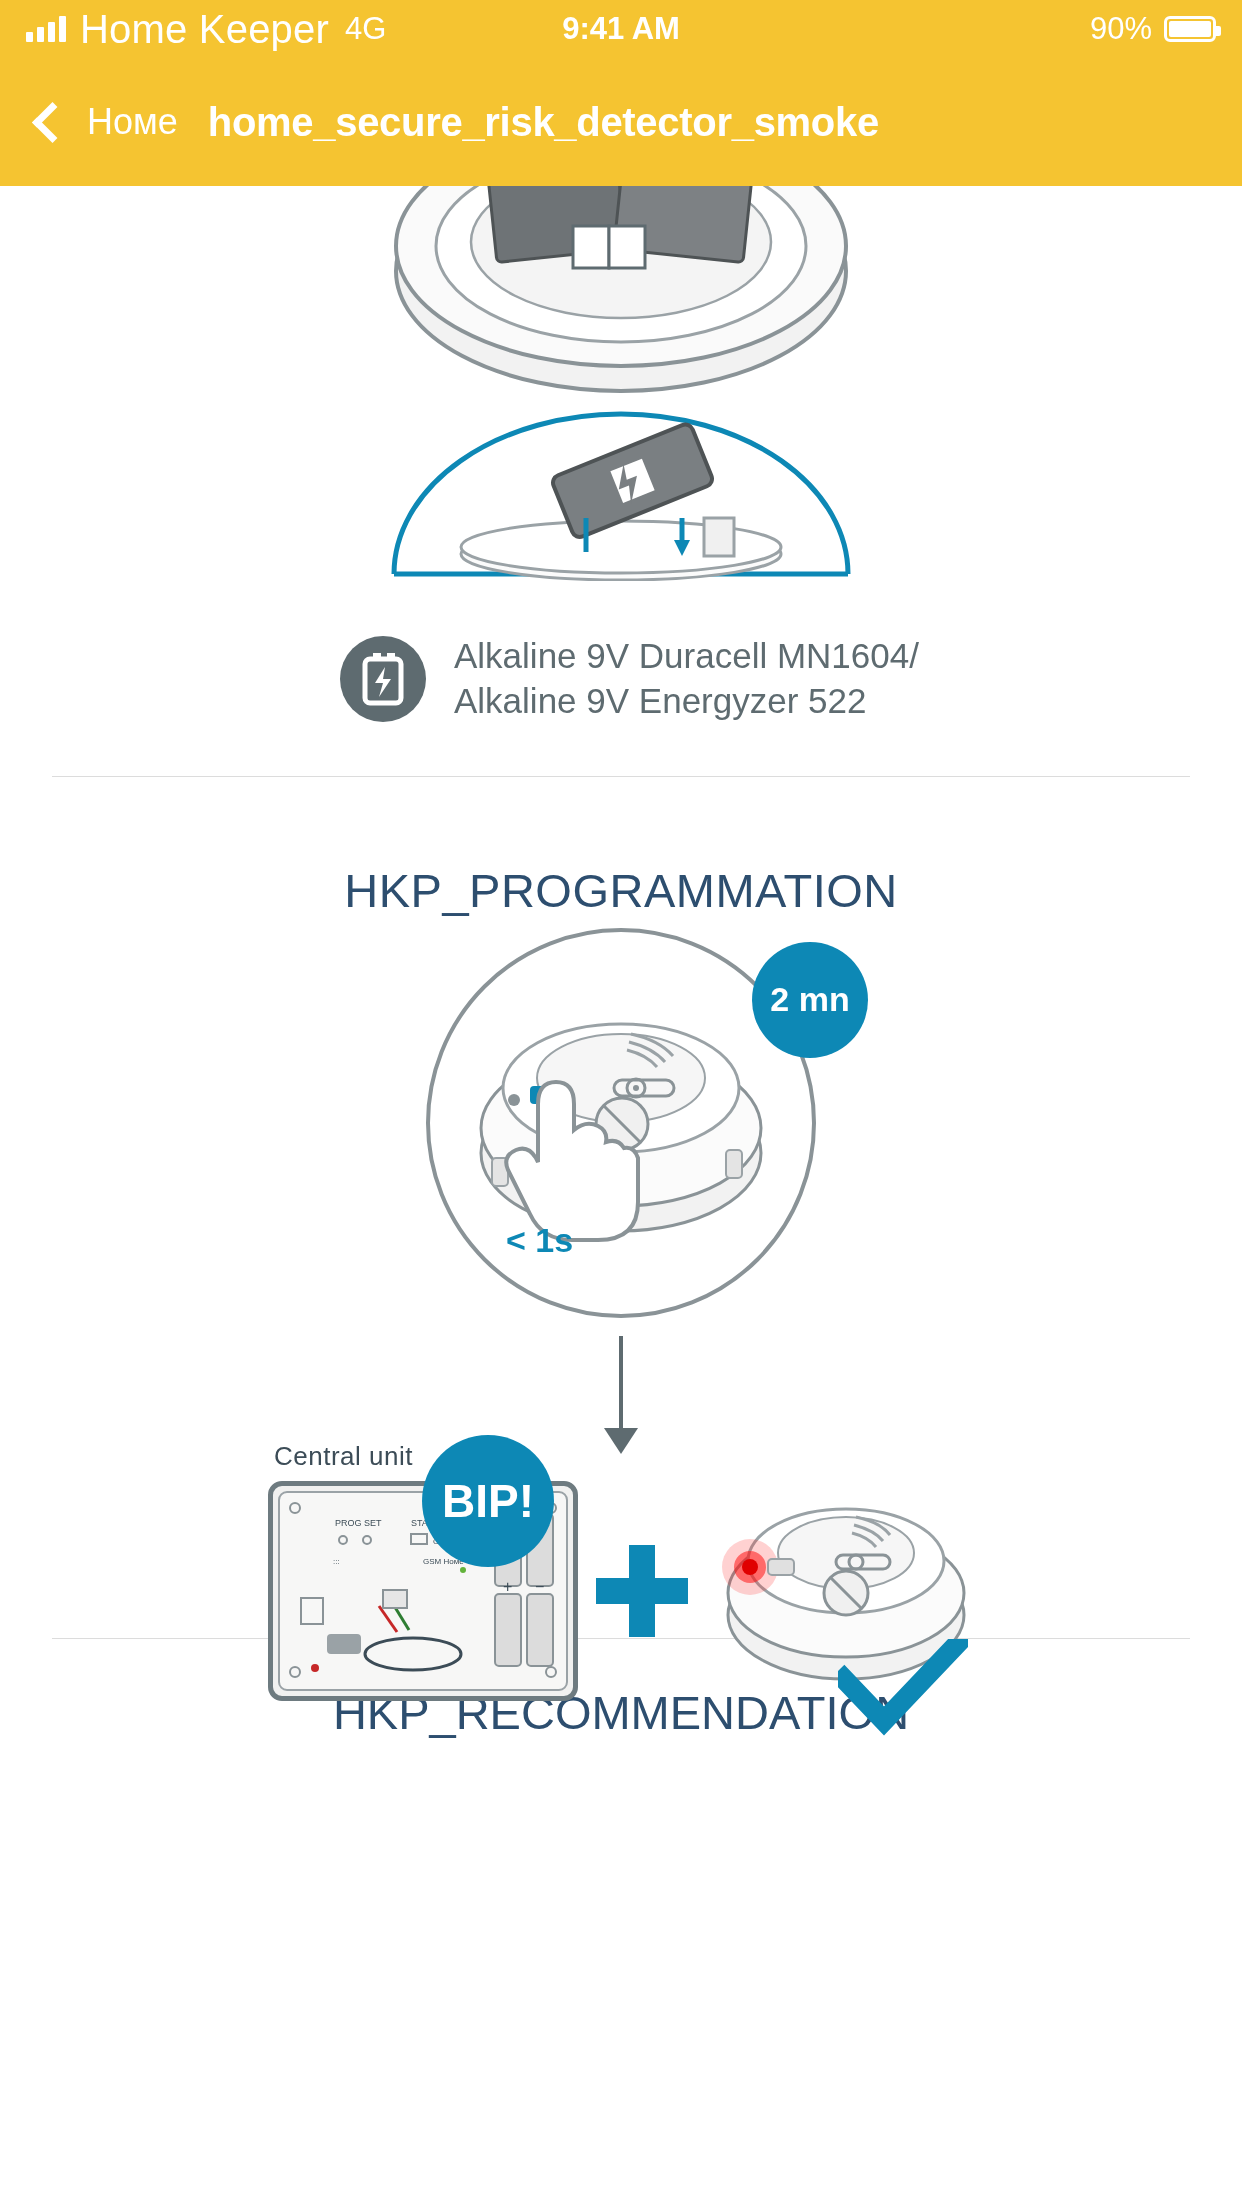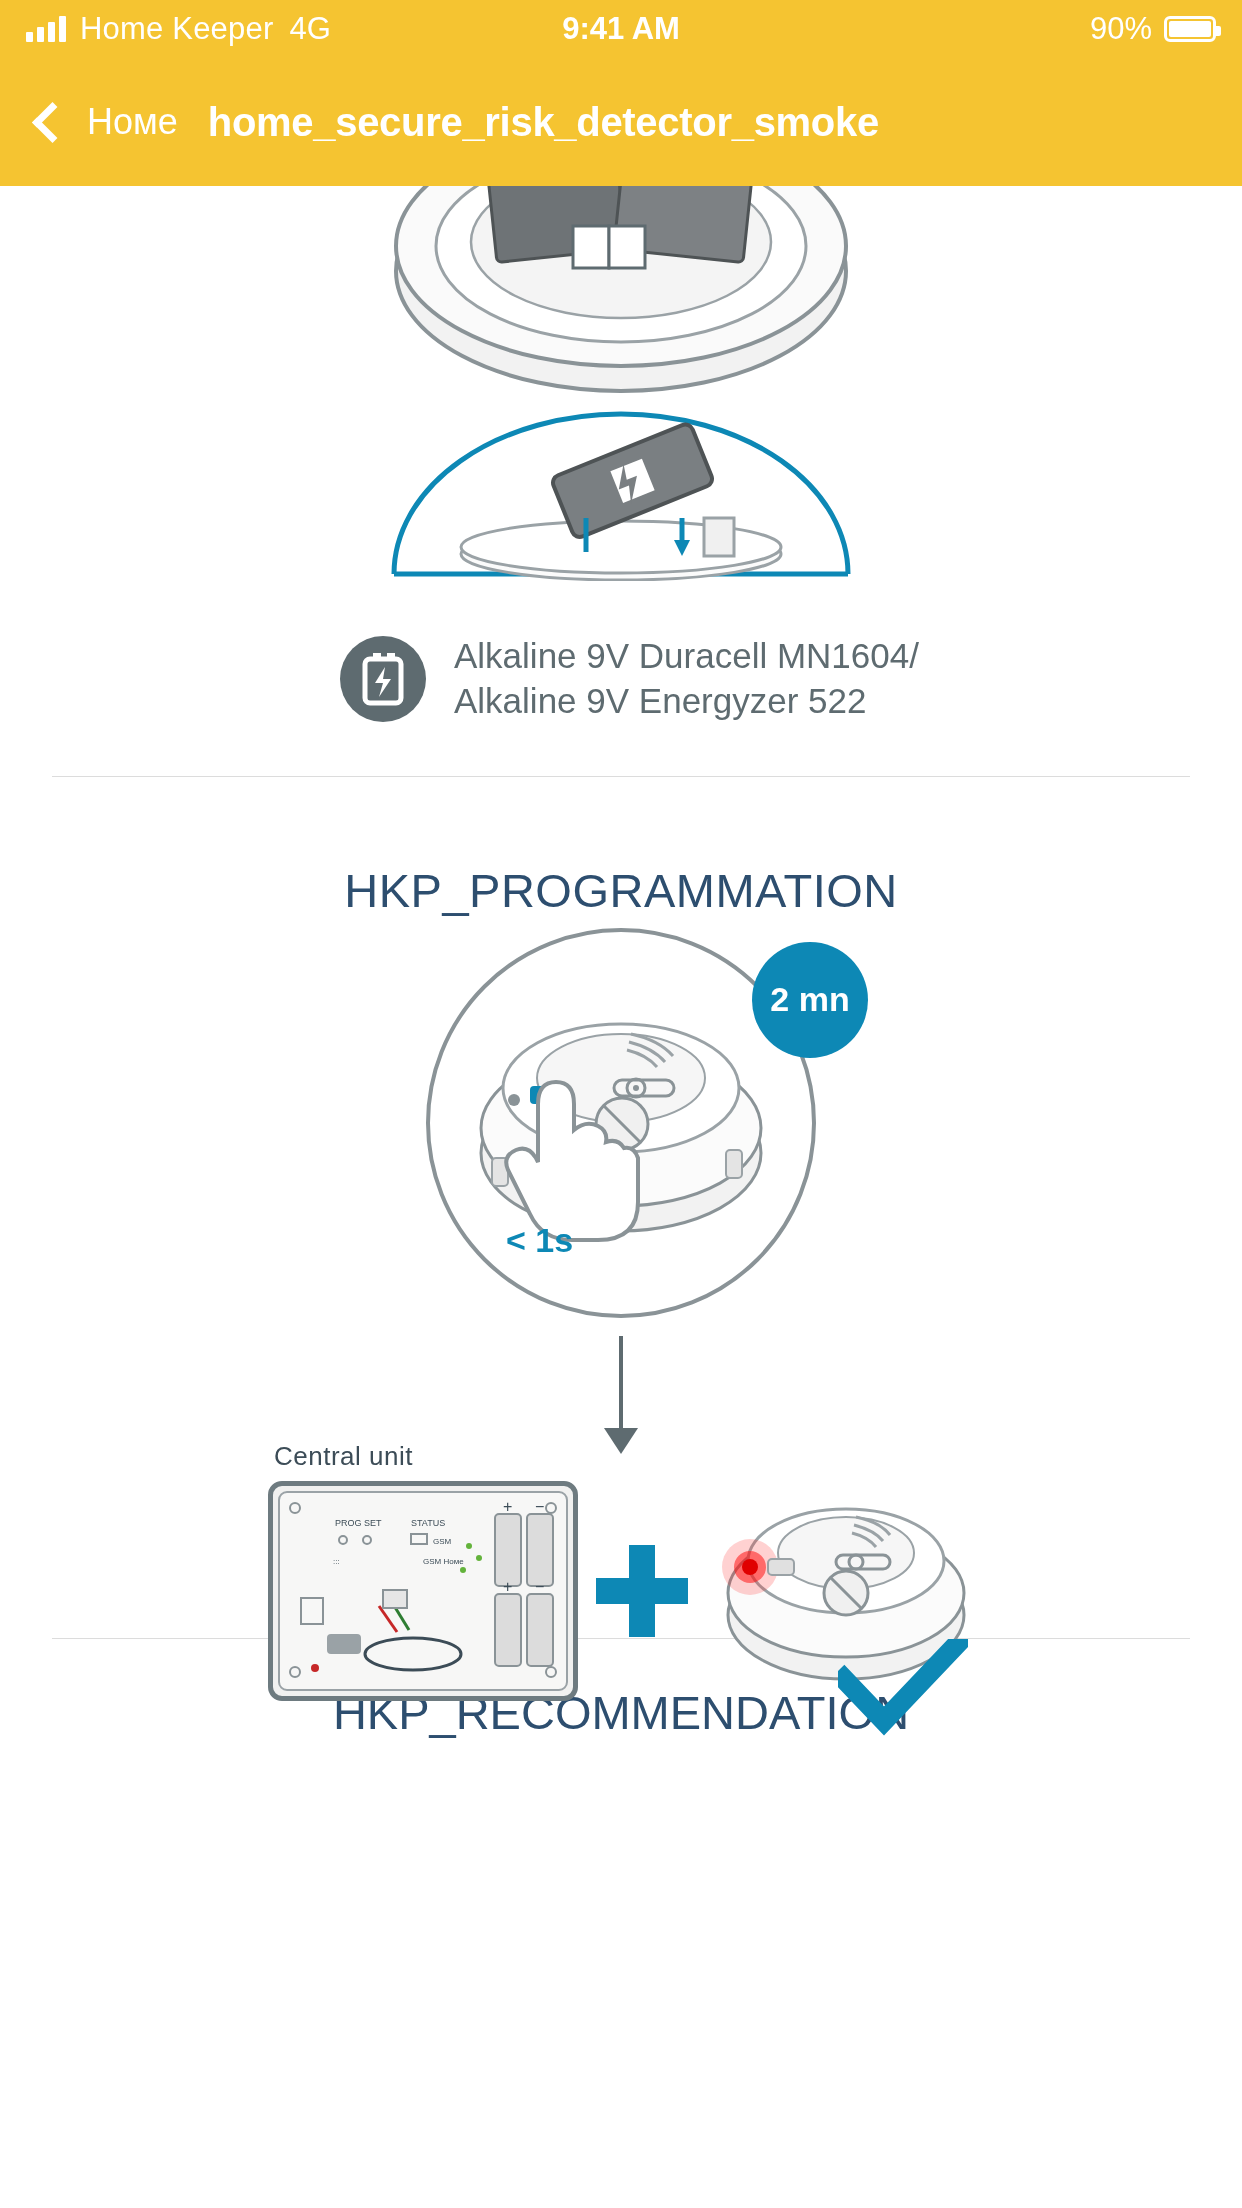--- a/index.html
+++ b/index.html
@@ -42,21 +42,21 @@
     display: block;
     width: 7px;
     background: #ffffff;
     border-radius: 1px;
   }
   .signal-bars i:nth-child(1) { height: 10px; }
   .signal-bars i:nth-child(2) { height: 15px; }
   .signal-bars i:nth-child(3) { height: 20px; }
   .signal-bars i:nth-child(4) { height: 26px; }
 
-  .sb-carrier { font-size: 31px; letter-spacing: 0.2px; }
+  .sb-carrier { font-size: 40px; letter-spacing: 0.2px; }
   .sb-network { font-size: 31px; margin-left: 2px; }
 
   .sb-time {
     position: absolute;
     left: 0; right: 0;
     text-align: center;
     font-size: 31px;
     font-weight: bold;
     pointer-events: none;
   }
@@ -487,20 +487,21 @@
           <rect x="28" y="112" width="22" height="26" fill="none" stroke="#8A9397" stroke-width="2"></rect>
           <rect x="54" y="148" width="34" height="20" rx="4" fill="#9aa2a6"></rect>
           <ellipse cx="140" cy="168" rx="48" ry="16" fill="none" stroke="#3C4C57" stroke-width="3"></ellipse>
           <path d="M106 120 l18 26" stroke="#c62828" stroke-width="3" fill="none"></path>
           <path d="M120 118 l16 26" stroke="#2e7d32" stroke-width="3" fill="none"></path>
           <rect x="110" y="104" width="24" height="18" fill="#e6e6e6" stroke="#8A9397" stroke-width="2"></rect>
           <circle cx="42" cy="182" r="4" fill="#c62828"></circle>
         </svg>
       </div>
 
+      <div class="bip-bubble">BIP!</div>
 
       <div class="plus-icon"></div>
 
       <div class="detector-bottom">
         <svg width="300" height="240" viewBox="0 0 300 240" xmlns="http://www.w3.org/2000/svg">
           <ellipse cx="150" cy="152" rx="118" ry="64" fill="#f2f2f2" stroke="#8A9397" stroke-width="3"></ellipse>
           <ellipse cx="150" cy="130" rx="118" ry="64" fill="#fbfbfb" stroke="#8A9397" stroke-width="3"></ellipse>
           <ellipse cx="150" cy="98" rx="98" ry="52" fill="#ffffff" stroke="#9aa2a6" stroke-width="3"></ellipse>
           <ellipse cx="150" cy="90" rx="68" ry="36" fill="#f6f6f6" stroke="#9aa2a6" stroke-width="2"></ellipse>
           <path d="M160 54 q24 5 34 18" fill="none" stroke="#9aa2a6" stroke-width="3"></path>

